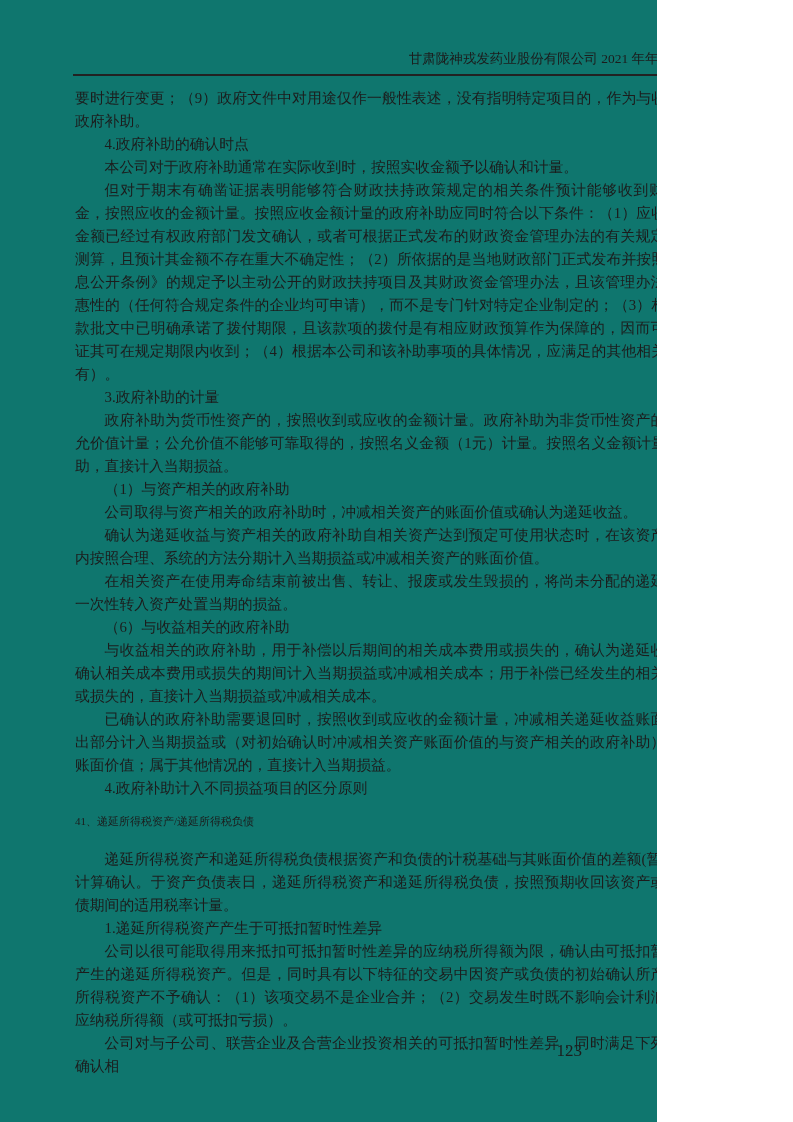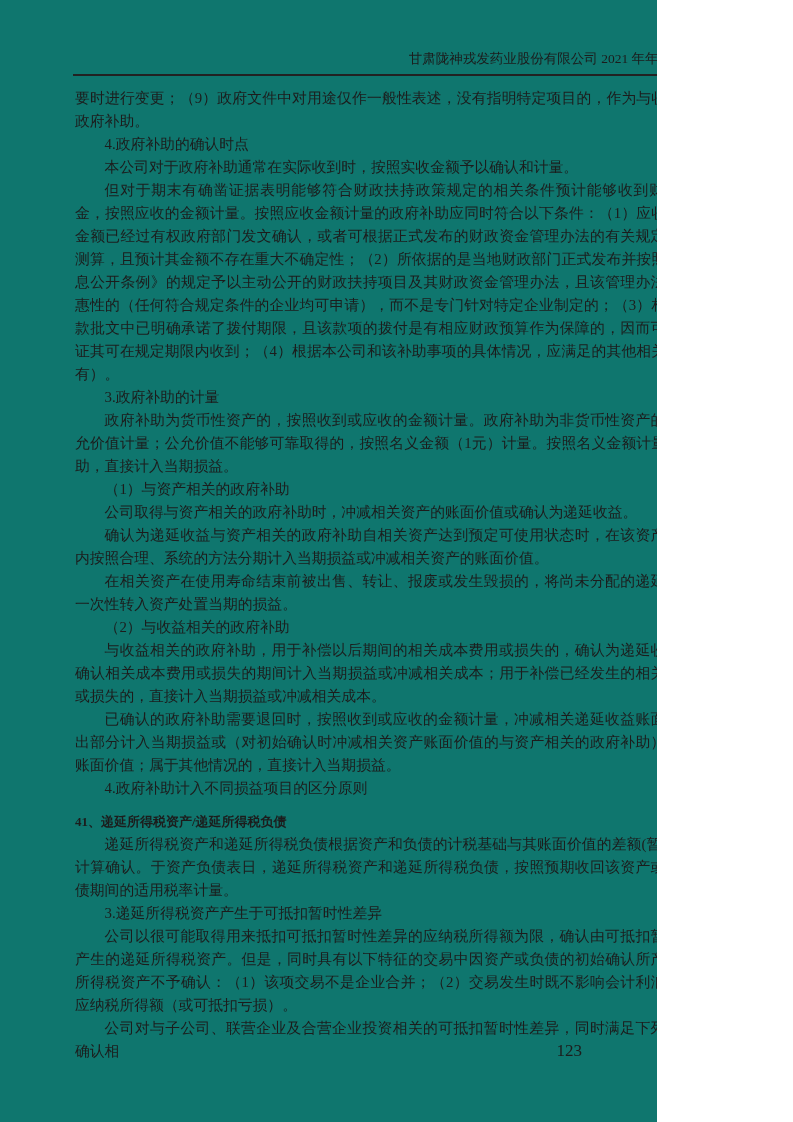--- a/index.html
+++ b/index.html
@@ -41,23 +41,23 @@
   .para {
     margin: 0;
     padding: 0;
     text-indent: 2em;
   }
   .para.continuation {
     text-indent: 0;
   }
   .para.section-heading {
     text-indent: 0;
-    font-weight: bold;
-    font-size: 13px;
-    margin: 10px 0 0 0;
+    font-weight: normal;
+    font-size: 11px;
+    margin: 10px 0 15px 0;
   }
   .page-number {
     position: absolute;
     top: 1041px;
     right: 75px;
     font-size: 17px;
     color: #1c1c1c;
   }
 </style>
 </head>
@@ -72,25 +72,25 @@
       <p class="para continuation">要时进行变更；（9）政府文件中对用途仅作一般性表述，没有指明特定项目的，作为与收益相关的政府补助。</p>
       <p class="para body">4.政府补助的确认时点</p>
       <p class="para body">本公司对于政府补助通常在实际收到时，按照实收金额予以确认和计量。</p>
       <p class="para body">但对于期末有确凿证据表明能够符合财政扶持政策规定的相关条件预计能够收到财政扶持资金，按照应收的金额计量。按照应收金额计量的政府补助应同时符合以下条件：（1）应收补助款的金额已经过有权政府部门发文确认，或者可根据正式发布的财政资金管理办法的有关规定自行合理测算，且预计其金额不存在重大不确定性；（2）所依据的是当地财政部门正式发布并按照《政府信息公开条例》的规定予以主动公开的财政扶持项目及其财政资金管理办法，且该管理办法应当是普惠性的（任何符合规定条件的企业均可申请），而不是专门针对特定企业制定的；（3）相关的补助款批文中已明确承诺了拨付期限，且该款项的拨付是有相应财政预算作为保障的，因而可以合理保证其可在规定期限内收到；（4）根据本公司和该补助事项的具体情况，应满足的其他相关条件（如有）。</p>
       <p class="para body">3.政府补助的计量</p>
       <p class="para body">政府补助为货币性资产的，按照收到或应收的金额计量。政府补助为非货币性资产的，按照公允价值计量；公允价值不能够可靠取得的，按照名义金额（1元）计量。按照名义金额计量的政府补助，直接计入当期损益。</p>
       <p class="para body">（1）与资产相关的政府补助</p>
       <p class="para body">公司取得与资产相关的政府补助时，冲减相关资产的账面价值或确认为递延收益。</p>
       <p class="para body">确认为递延收益与资产相关的政府补助自相关资产达到预定可使用状态时，在该资产使用寿命内按照合理、系统的方法分期计入当期损益或冲减相关资产的账面价值。</p>
       <p class="para body">在相关资产在使用寿命结束前被出售、转让、报废或发生毁损的，将尚未分配的递延收益余额一次性转入资产处置当期的损益。</p>
-      <p class="para body">（2）与收益相关的政府补助</p>
+      <p class="para body">（6）与收益相关的政府补助</p>
       <p class="para body">与收益相关的政府补助，用于补偿以后期间的相关成本费用或损失的，确认为递延收益，并在确认相关成本费用或损失的期间计入当期损益或冲减相关成本；用于补偿已经发生的相关成本费用或损失的，直接计入当期损益或冲减相关成本。</p>
       <p class="para body">已确认的政府补助需要退回时，按照收到或应收的金额计量，冲减相关递延收益账面余额，超出部分计入当期损益或（对初始确认时冲减相关资产账面价值的与资产相关的政府补助）调整资产账面价值；属于其他情况的，直接计入当期损益。</p>
       <p class="para body">4.政府补助计入不同损益项目的区分原则</p>
       <p class="para section-heading">41、递延所得税资产/递延所得税负债</p>
       <p class="para body">递延所得税资产和递延所得税负债根据资产和负债的计税基础与其账面价值的差额(暂时性差异)计算确认。于资产负债表日，递延所得税资产和递延所得税负债，按照预期收回该资产或清偿该负债期间的适用税率计量。</p>
-      <p class="para body">3.递延所得税资产产生于可抵扣暂时性差异</p>
+      <p class="para body">1.递延所得税资产产生于可抵扣暂时性差异</p>
       <p class="para body">公司以很可能取得用来抵扣可抵扣暂时性差异的应纳税所得额为限，确认由可抵扣暂时性差异产生的递延所得税资产。但是，同时具有以下特征的交易中因资产或负债的初始确认所产生的递延所得税资产不予确认：（1）该项交易不是企业合并；（2）交易发生时既不影响会计利润也不影响应纳税所得额（或可抵扣亏损）。</p>
       <p class="para body">公司对与子公司、联营企业及合营企业投资相关的可抵扣暂时性差异，同时满足下列条件的，确认相</p>
     </div>
 
   <div class="page-number">123</div>
 </div>
 
 </body></html>

